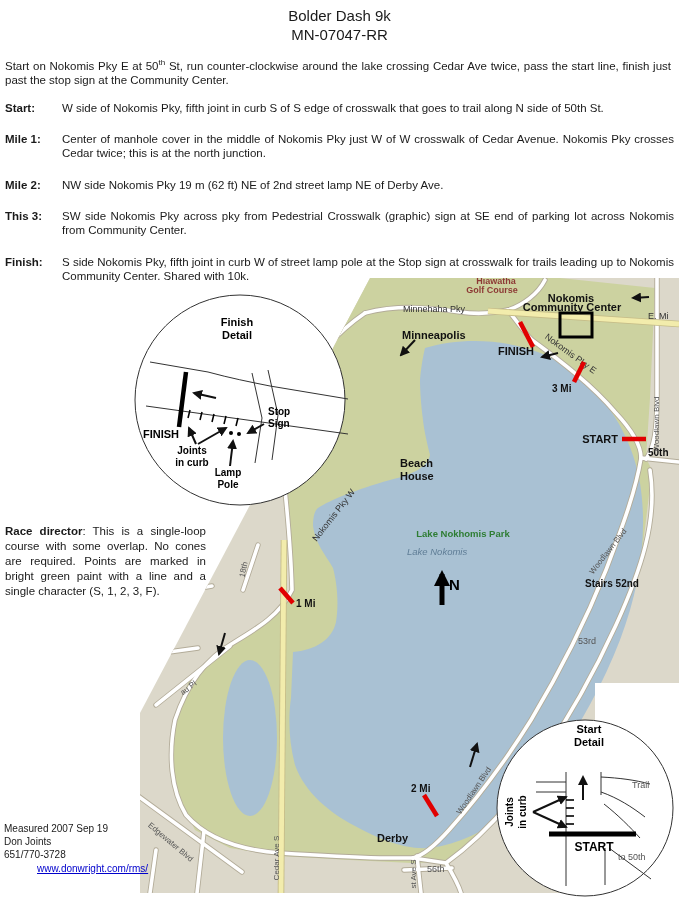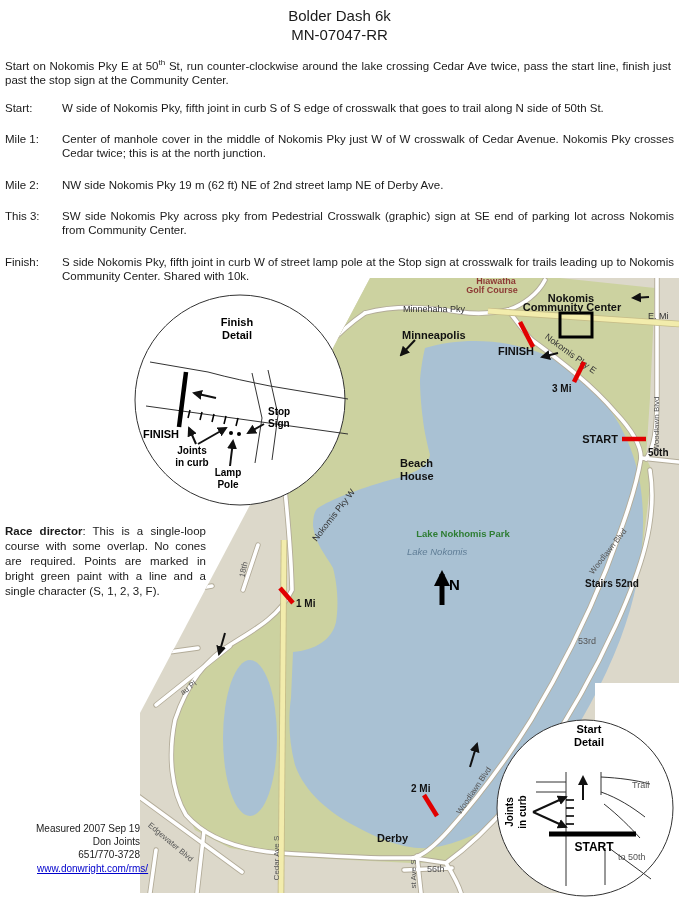--- a/index.html
+++ b/index.html
@@ -3,27 +3,27 @@
 <meta charset="utf-8">
 <style>
   html,body{margin:0;padding:0;background:#fff;}
   #page{position:relative;width:679px;height:900px;background:#fff;overflow:hidden;
         font-family:"Liberation Sans",sans-serif;color:#1a1a1a;}
   .title{text-align:center;font-size:15px;margin-top:7px;}
   .subtitle{text-align:center;font-size:15px;margin-top:2px;}
   .intro{margin:15px 8px 0 5px;font-size:11.5px;line-height:1.25;text-align:justify;}
   .rows{margin-top:13px;}
   .row{display:flex;margin:0 5px 17px 5px;font-size:11.5px;line-height:1.25;}
-  .row .lbl{width:57px;flex:none;font-weight:normal;}
+  .row .lbl{width:57px;flex:none;font-weight:bold;}
   .row .txt{flex:1;text-align:justify;}
   sup{font-size:8px;}
   .director{position:absolute;left:5px;top:524px;width:201px;font-size:11.5px;
             line-height:1.3;text-align:justify;z-index:3;}
   .director b{font-weight:bold;}
-  .credits{position:absolute;left:4px;top:822px;width:136px;text-align:right;
+  .credits{position:absolute;left:4px;top:822px;width:136px;text-align:left;
            font-size:10px;line-height:1.32;z-index:3;}
   .credits a{color:#0000cc;text-decoration:underline;cursor:pointer;margin-left:33px;}
   svg.map{position:absolute;left:0;top:278px;z-index:1;}
   
   .rc{stroke:#b3ac99;stroke-width:5.4;fill:none;stroke-linecap:round;stroke-linejoin:round;}
   .rf{stroke:#ffffff;stroke-width:3.6;fill:none;stroke-linecap:round;stroke-linejoin:round;}
   .yc{stroke:#c6bd88;stroke-width:6.6;fill:none;stroke-linecap:butt;}
   .yf{stroke:#f2ecac;stroke-width:4.8;fill:none;stroke-linecap:butt;}
   .redmark{stroke:#e10000;stroke-width:4.6;stroke-linecap:butt;}
   .carrow{stroke:#111;stroke-width:2;fill:none;}
@@ -41,21 +41,21 @@
   .lakelbl{font-style:italic;font-size:9.5px;fill:#5f7d96;}
   .det{font-weight:bold;font-size:10px;fill:#000;}
   .det11{font-weight:bold;font-size:11px;fill:#000;}
   .nlet{font-weight:bold;font-size:15px;fill:#000;}
 </style>
 </head>
 <body>
 
 <div id="page">
 
-  <div class="title">Bolder Dash 6k</div>
+  <div class="title">Bolder Dash 9k</div>
   <div class="subtitle">MN-07047-RR</div>
 
   <div class="intro"><span>Start on Nokomis Pky E at 50</span><sup>th</sup><span> St, run counter-clockwise around the lake crossing Cedar Ave twice, pass the start line, finish just past the stop sign at the Community Center.</span></div>
 
   <div class="rows">
     <div class="row">
       <div class="lbl">Start:</div>
       <div class="txt">W side of Nokomis Pky, fifth joint in curb S of S edge of crosswalk that goes to trail along N side of 50th St.</div>
     </div>
     <div class="row">

